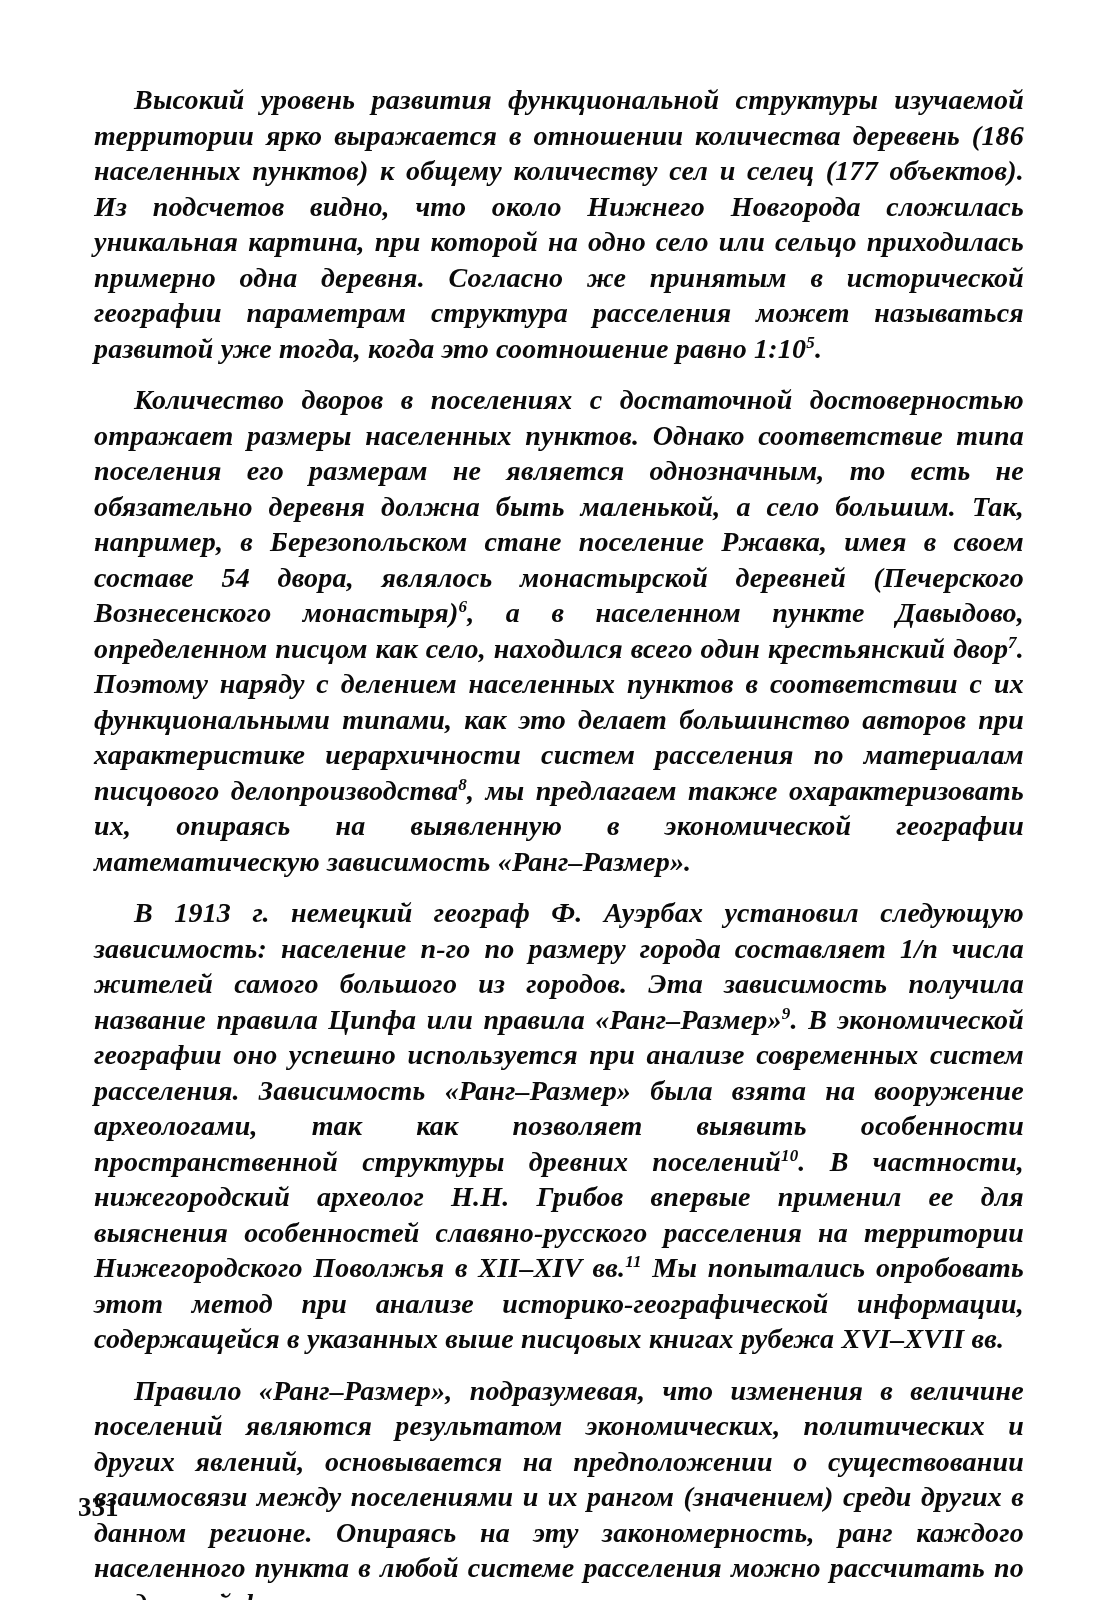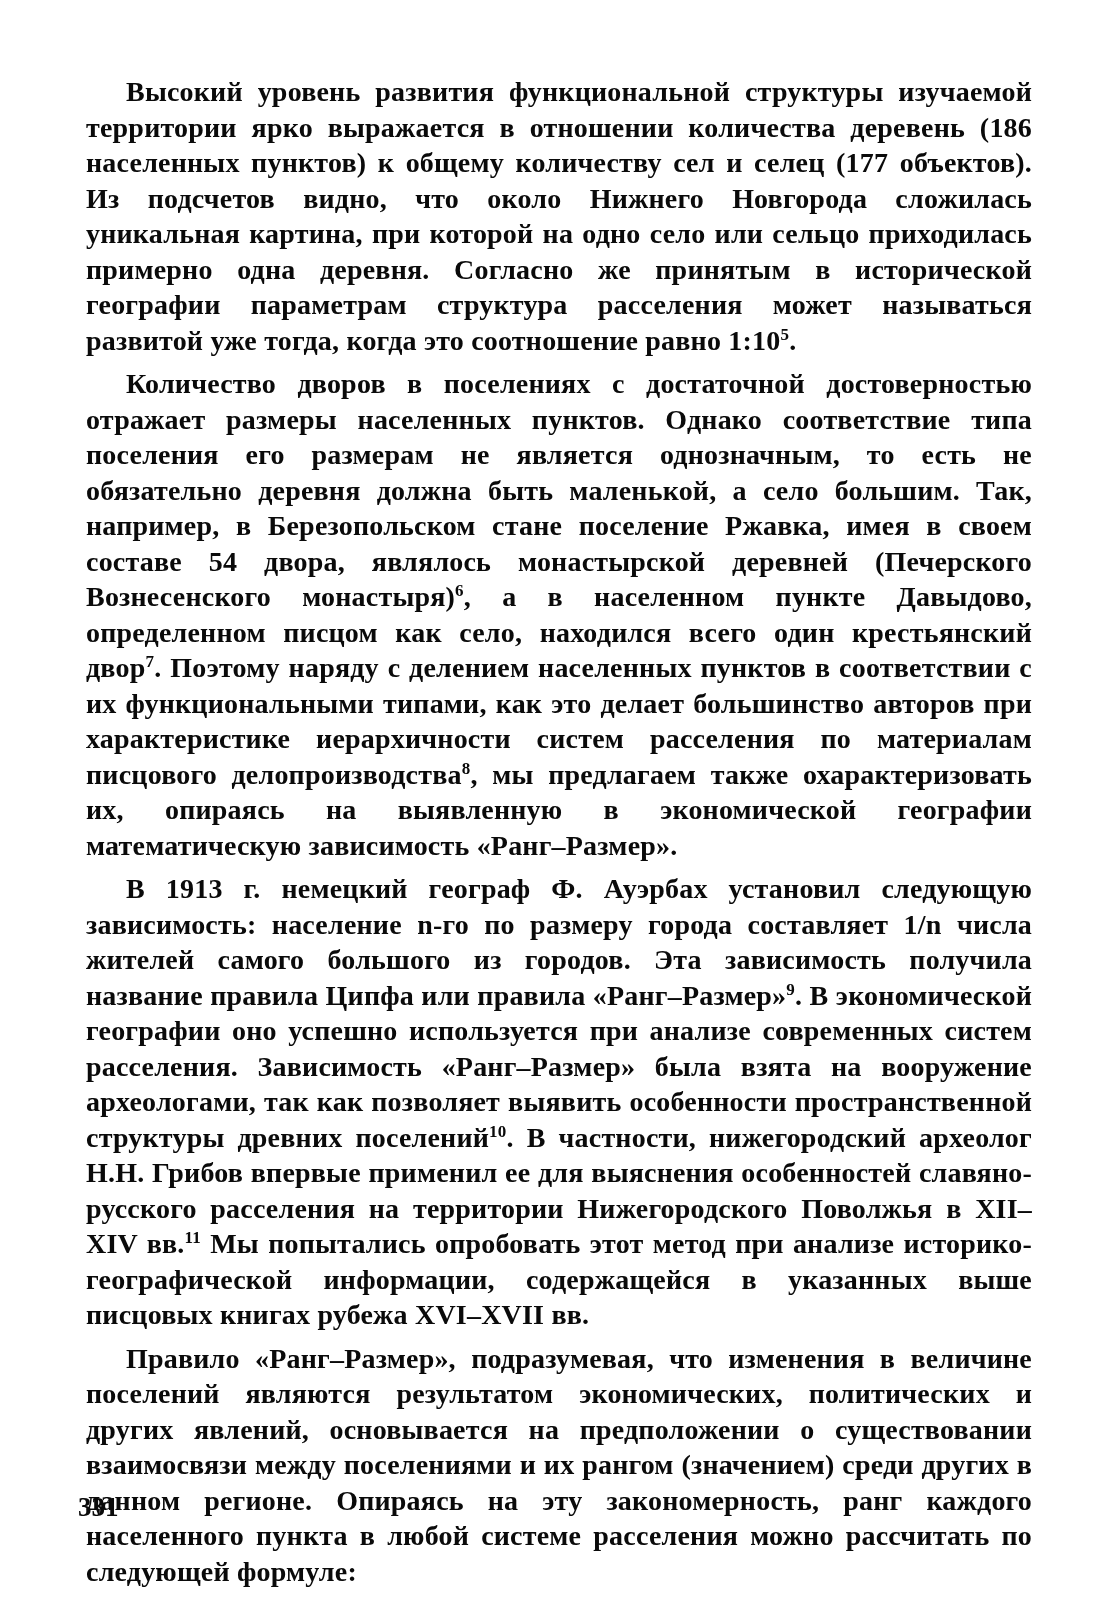--- a/index.html
+++ b/index.html
@@ -22,23 +22,24 @@
     top: 66px;
     left: 78px;
     width: 962px;
     text-align: justify;
     font-size: 28px;
     line-height: 35.5px;
     font-weight: 600;
     letter-spacing: 0.2px;
   }
   .para {
-    margin: 8px;
+    margin: 16px;
     padding: 0;
     text-indent: 40px;
+    font-style: italic;
   }
   .para sup {
     font-size: 17px;
     line-height: 0;
     vertical-align: super;
     font-weight: 600;
   }
   .page-number {
     position: absolute;
     left: 78px;

